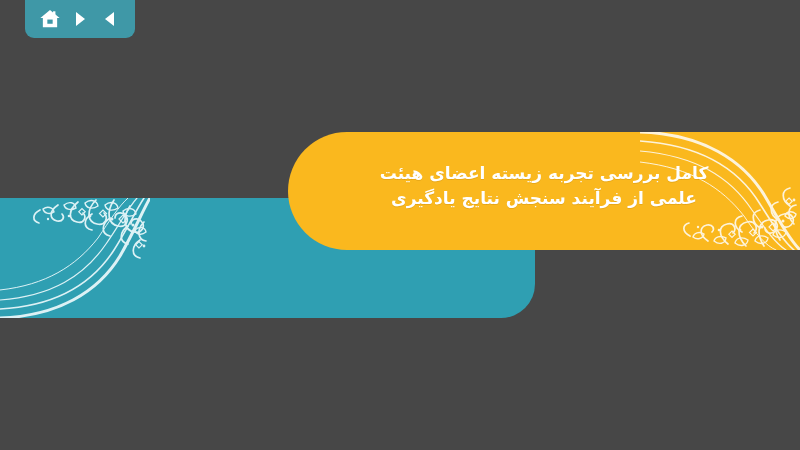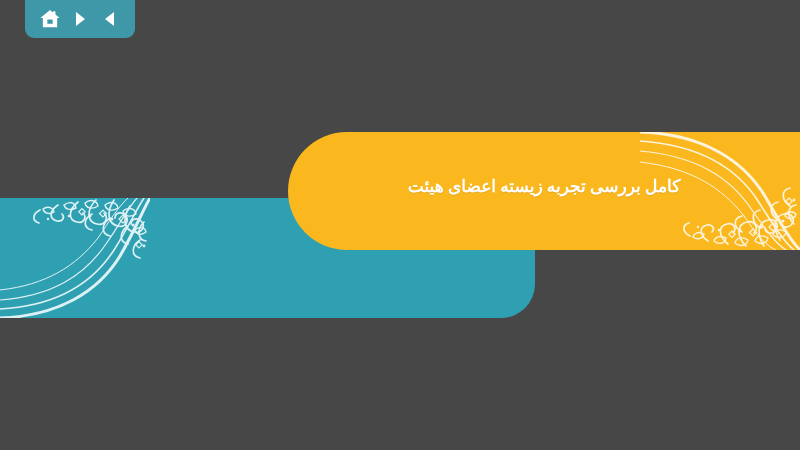--- a/index.html
+++ b/index.html
@@ -90,21 +90,20 @@
     position: absolute;
     inset: 0;
     display: flex;
     flex-direction: column;
     align-items: center;
     justify-content: center;
     text-align: left;
     direction: rtl;
     padding: 2px 34px 12px 34px;
     box-sizing: border-box;
-    font-family: Liberation Serif, serif;
   }
   .title-line {
     color: #ffffff;
     font-size: 17px;
     line-height: 25px;
     font-weight: 700;
     letter-spacing: 0;
     white-space: nowrap;
     text-shadow: 0 1px 0 rgba(150,100,0,.18);
   }
@@ -244,17 +243,18 @@
             <circle cx="79" cy="98" r="1.3"></circle>
             <circle cx="58" cy="95" r="1.2"></circle>
             <circle cx="154" cy="68" r="1.4"></circle>
           </g>
         </g>
       </svg>
     </div>
 
     <div id="title-block">
       <div class="title-line">کامل بررسی تجربه زیسته اعضای هیئت</div>
+      <div class="title-line">علمی از فرآیند سنجش نتایج یادگیری</div>
     </div>
 
   </div>
 
 </div>
 
 </body></html>

